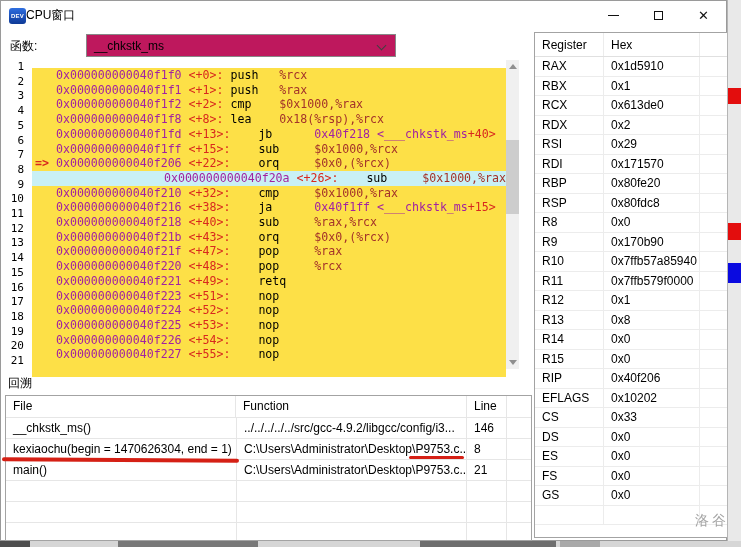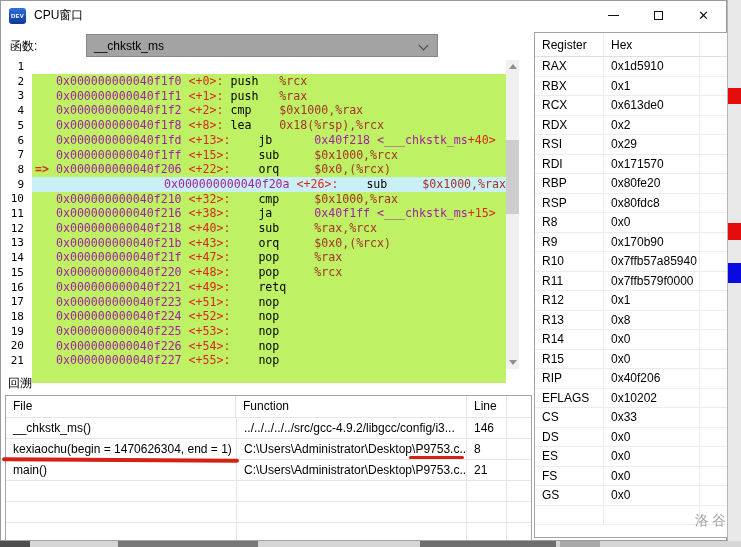--- a/index.html
+++ b/index.html
@@ -10,43 +10,43 @@
   
   .cpu-window { position:absolute; left:0; top:0; width:727px; height:541px;
                 background:#fff; border:1px solid #9a9a9a; }
 
   .titlebar { position:absolute; left:0; top:0; width:100%; height:29px; background:#fff;
               display:flex; align-items:center; }
   .app-icon { width:17px; height:16px; margin-left:8px; border-radius:3px;
               background:linear-gradient(#2f6fe0 0%, #1b4fb8 55%, #0e3a96 100%);
               color:#fff; font-size:6px; font-weight:bold; display:flex; align-items:center;
               justify-content:center; letter-spacing:.2px; }
-  .title-text { margin-left:8px; font-size:12px; }
+  .title-text { font-size:12px; }
   .win-controls { position:absolute; right:0; top:0; height:29px; display:flex; }
   .win-btn { width:45px; height:29px; display:flex; align-items:center; justify-content:center; }
   .glyph-min { width:11px; height:1px; background:#111; display:block; }
   .glyph-max { width:9px; height:9px; border:1px solid #111; display:block; }
   .glyph-close { font-size:13px; color:#111; line-height:1; }
 
   
   .fn-label { position:absolute; left:9px; top:37px; font-size:12px; }
-  .combo { position:absolute; left:85px; top:33px; width:352px; height:23px;
-           border:1px solid #878787; background:#a3a3a3; display:flex; align-items:center;
+  .combo { position:absolute; left:85px; top:33px; width:310px; height:23px;
+           border:1px solid #878787; background:#be185d; display:flex; align-items:center;
            padding-left:7px; font-size:12px; }
   .combo .chev { position:absolute; right:10px; top:7px; width:7px; height:7px;
                  border-right:1.4px solid #404040; border-bottom:1.4px solid #404040;
                  transform:rotate(45deg); }
 
   
   .disasm { position:absolute; left:1px; top:59px; width:517px; height:309px; }
   .gutter { position:absolute; left:0; top:0; width:30px; height:100%;
             font-family:"DejaVu Sans Mono", monospace; font-size:11px; }
   .gl { height:14.714px; line-height:14.714px; text-align:right; padding-right:8px; }
-  .code { position:absolute; left:30px; top:14px; width:474px; height:309px;
-          background:#bef264; overflow:hidden; }
+  .code { position:absolute; left:30px; top:8px; width:474px; height:309px;
+          background:#fde047; overflow:hidden; }
   .cl { height:14.714px; line-height:14.714px; white-space:pre;
         font-family:"DejaVu Sans Mono", monospace; font-size:11.6px; padding-left:3px; }
   .cl.hl { background:#c9f0f5;text-align:right; }
   .cl .mk { color:#d8281e; font-weight:bold; }
   .cl .ad { color:#a122a1; }
   .cl .of { color:#d8281e; }
   .cl .mn { color:#000; }
   .cl .op { color:#a3322a; }
   .cl .tx { color:#000; }
 

